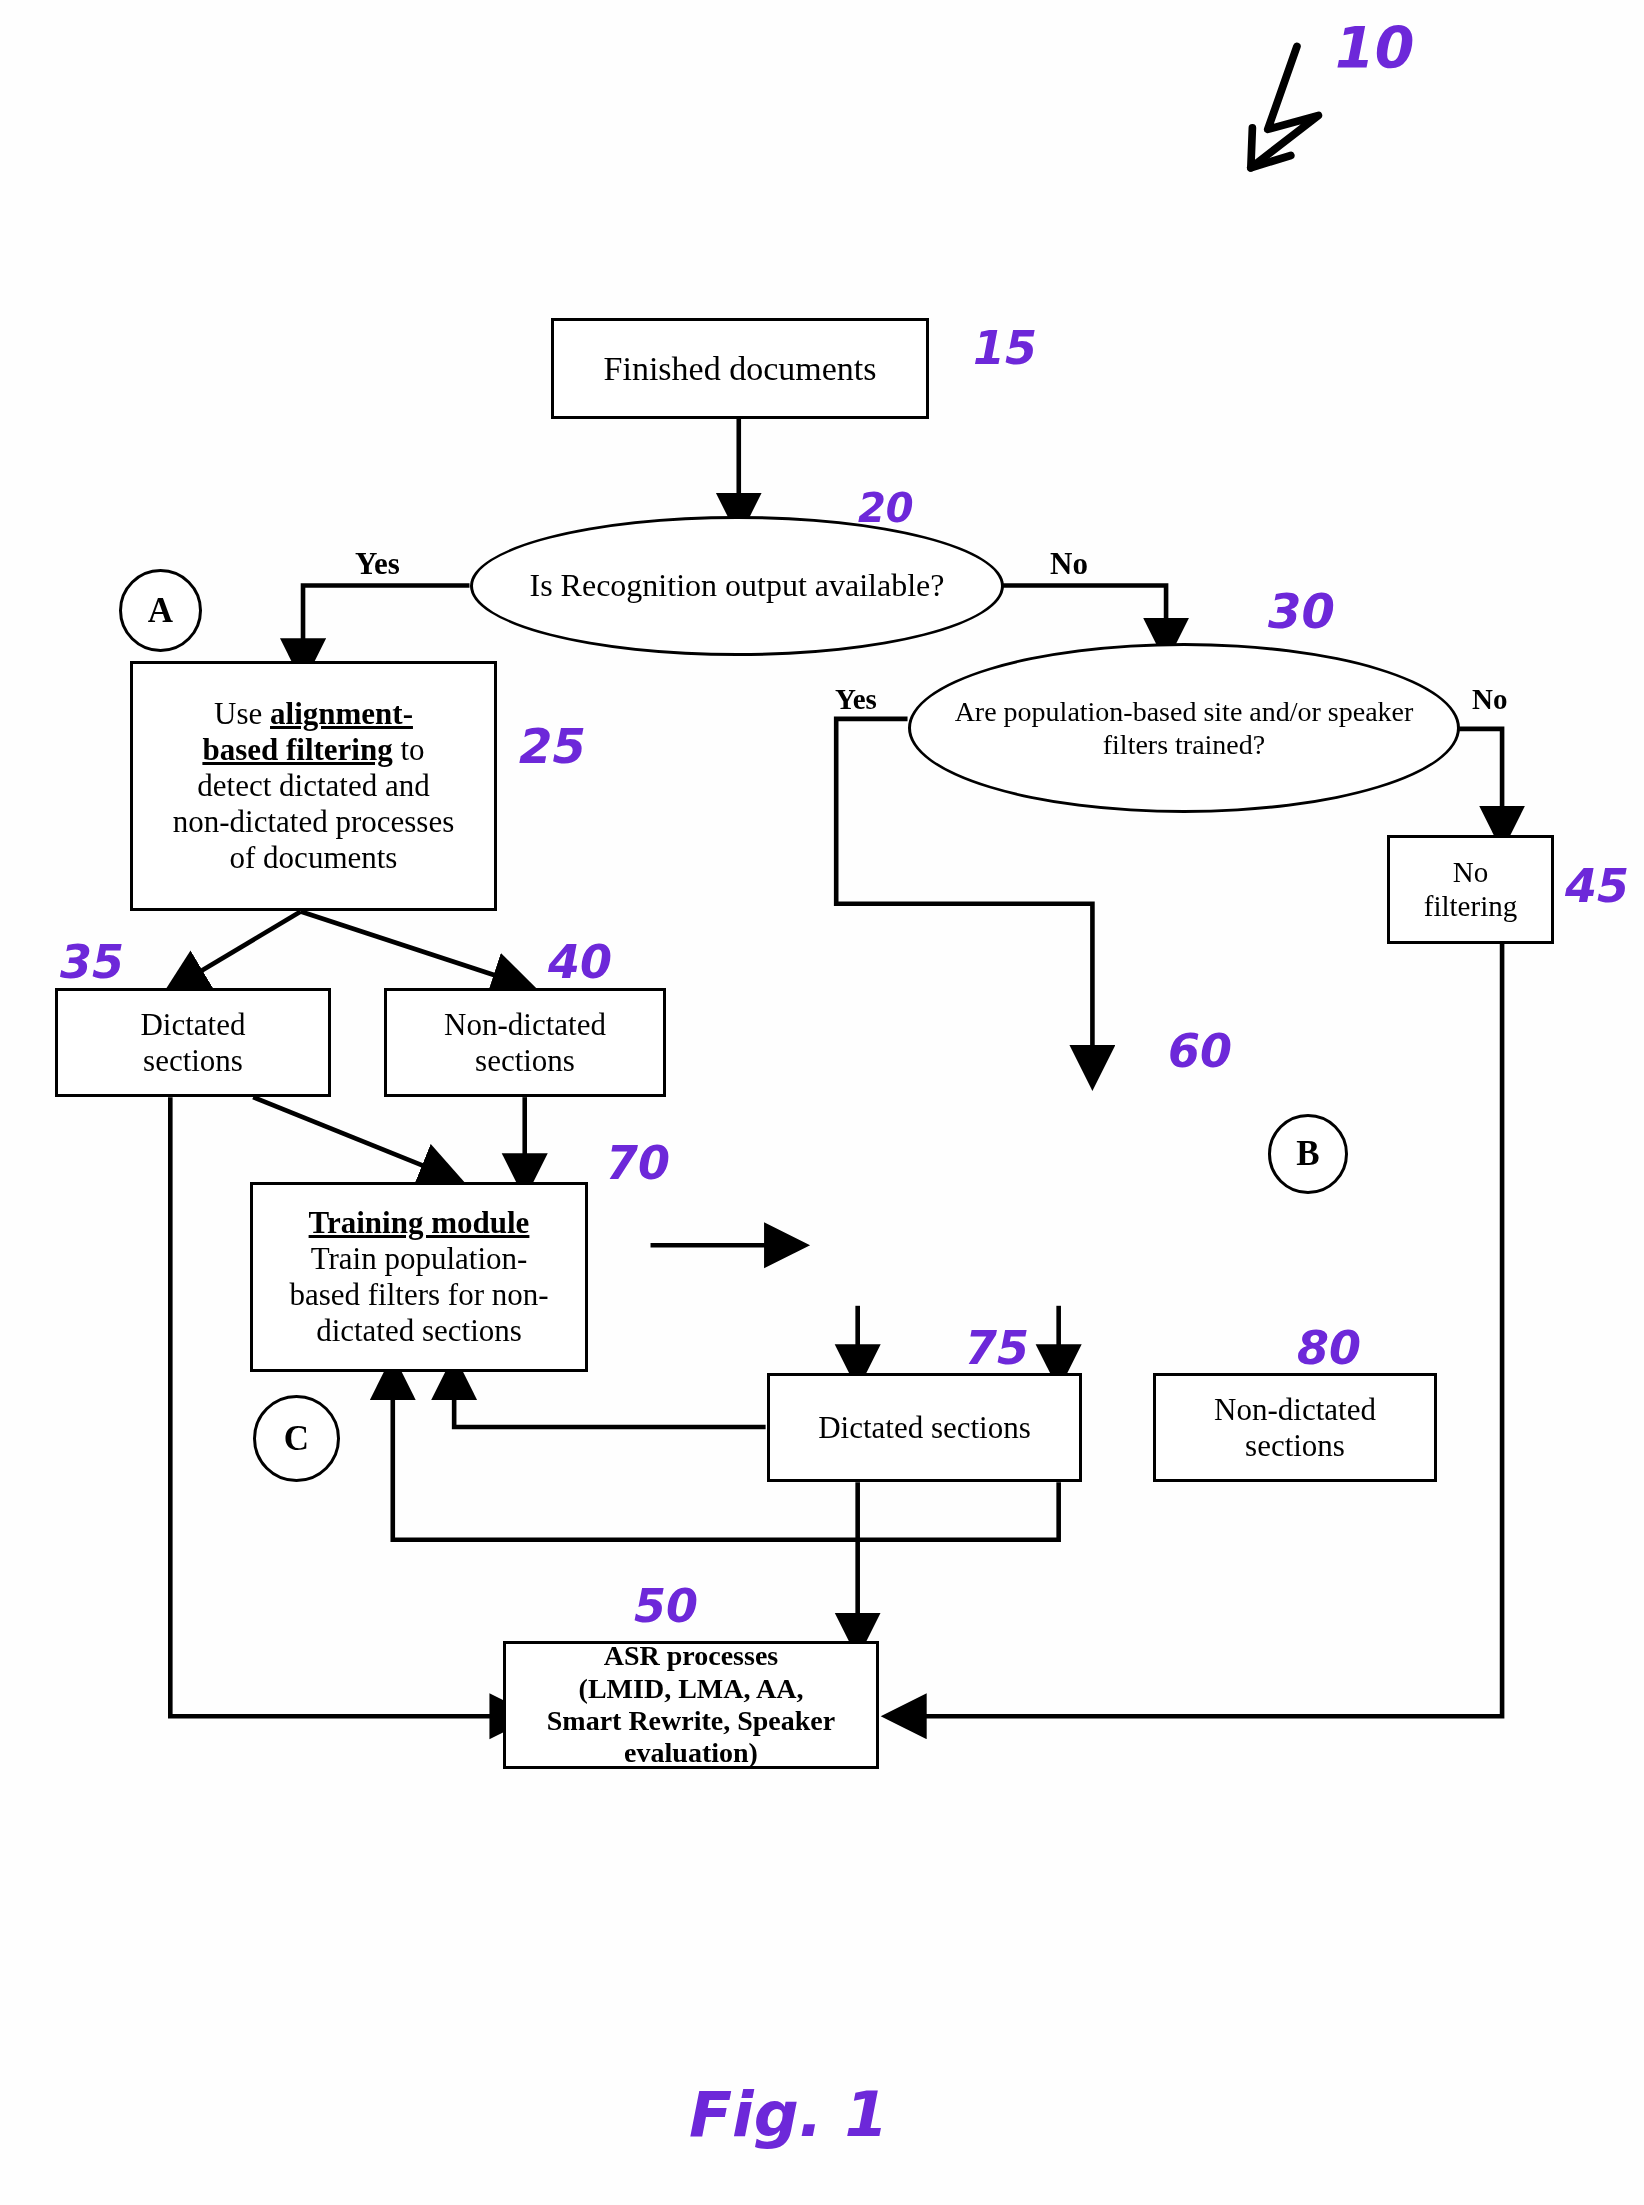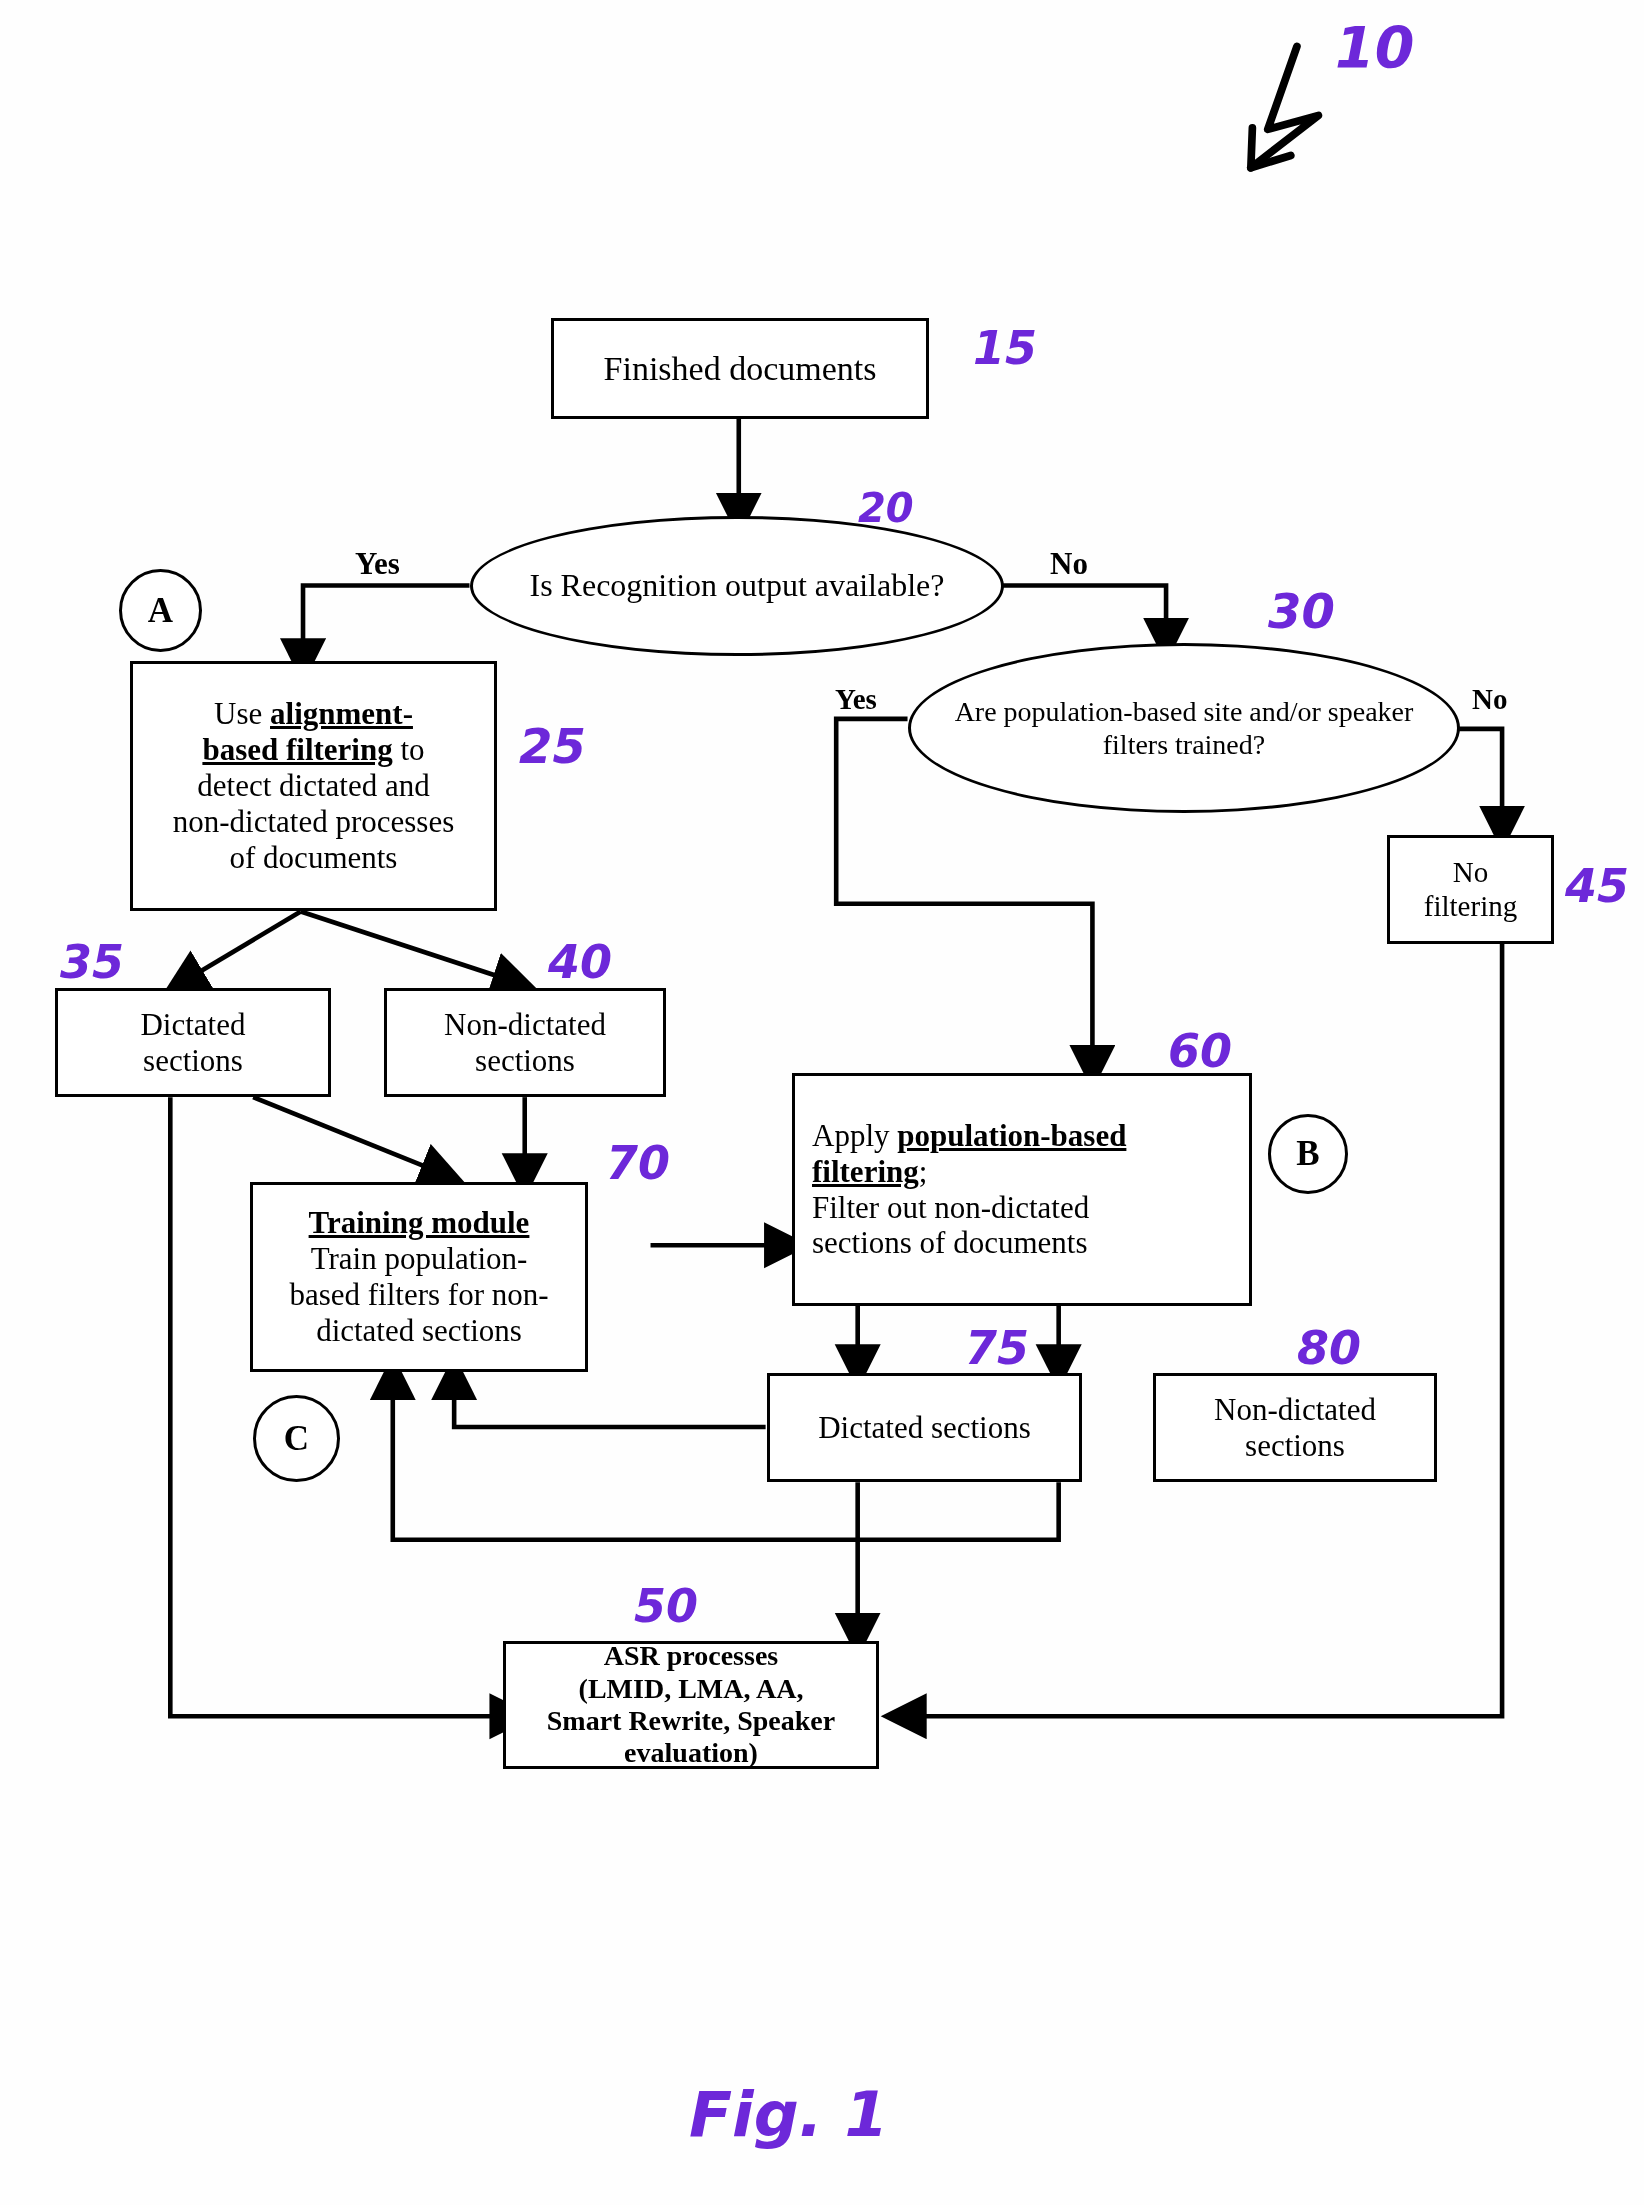--- a/index.html
+++ b/index.html
@@ -209,28 +209,20 @@
       <span>based filters for non-</span><br>
       <span>dictated sections</span>
     </div>
   </div>
   <div class="hw" style="left:606px;top:1136px;font-size:46px;">70</div>
 
   <div class="circ" style="left:253px;top:1395px;width:81px;height:81px;font-size:35px;">
     <span>C</span>
   </div>
 
-  <div class="node box" style="left:792px;top:1073px;width:460px;height:233px;font-size:31px;">
-    <div class="txt" style="text-align:left;padding-left:17px;">
-      <span>Apply </span><span class="u">population-based</span><br>
-      <span class="u">filtering</span><span>;</span><br>
-      <span>Filter out non-dictated</span><br>
-      <span>sections of documents</span>
-    </div>
-  </div>
   <div class="hw" style="left:1168px;top:1024px;font-size:46px;">60</div>
 
   <div class="circ" style="left:1268px;top:1114px;width:74px;height:74px;font-size:35px;">
     <span>B</span>
   </div>
 
   <div class="node box" style="left:767px;top:1373px;width:315px;height:109px;font-size:31px;">
     <div class="txt">Dictated sections</div>
   </div>
   <div class="hw" style="left:965px;top:1321px;font-size:46px;">75</div>

